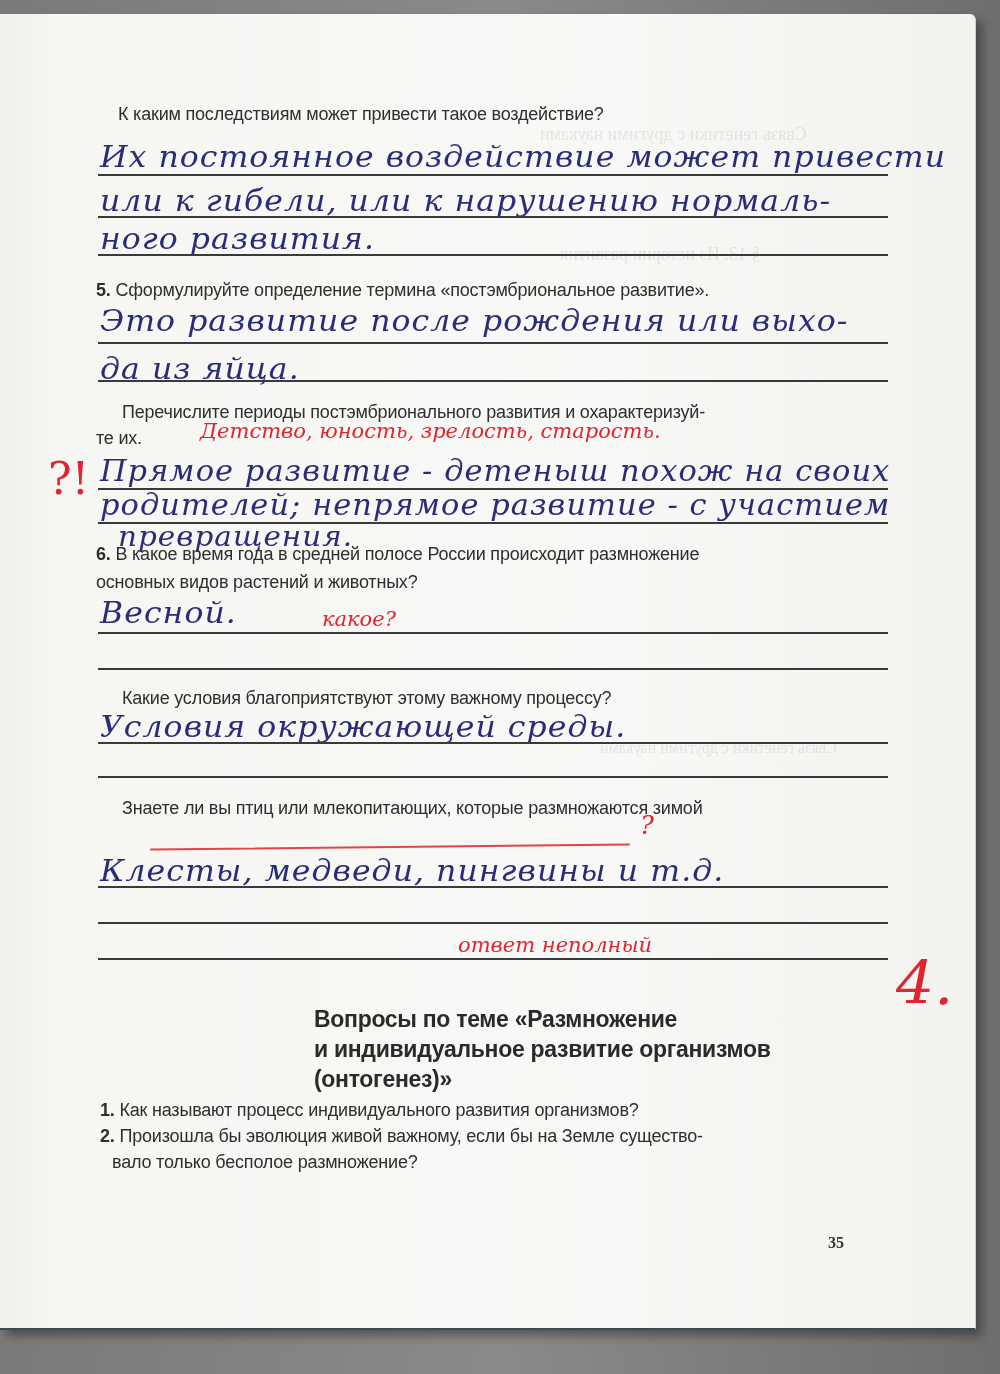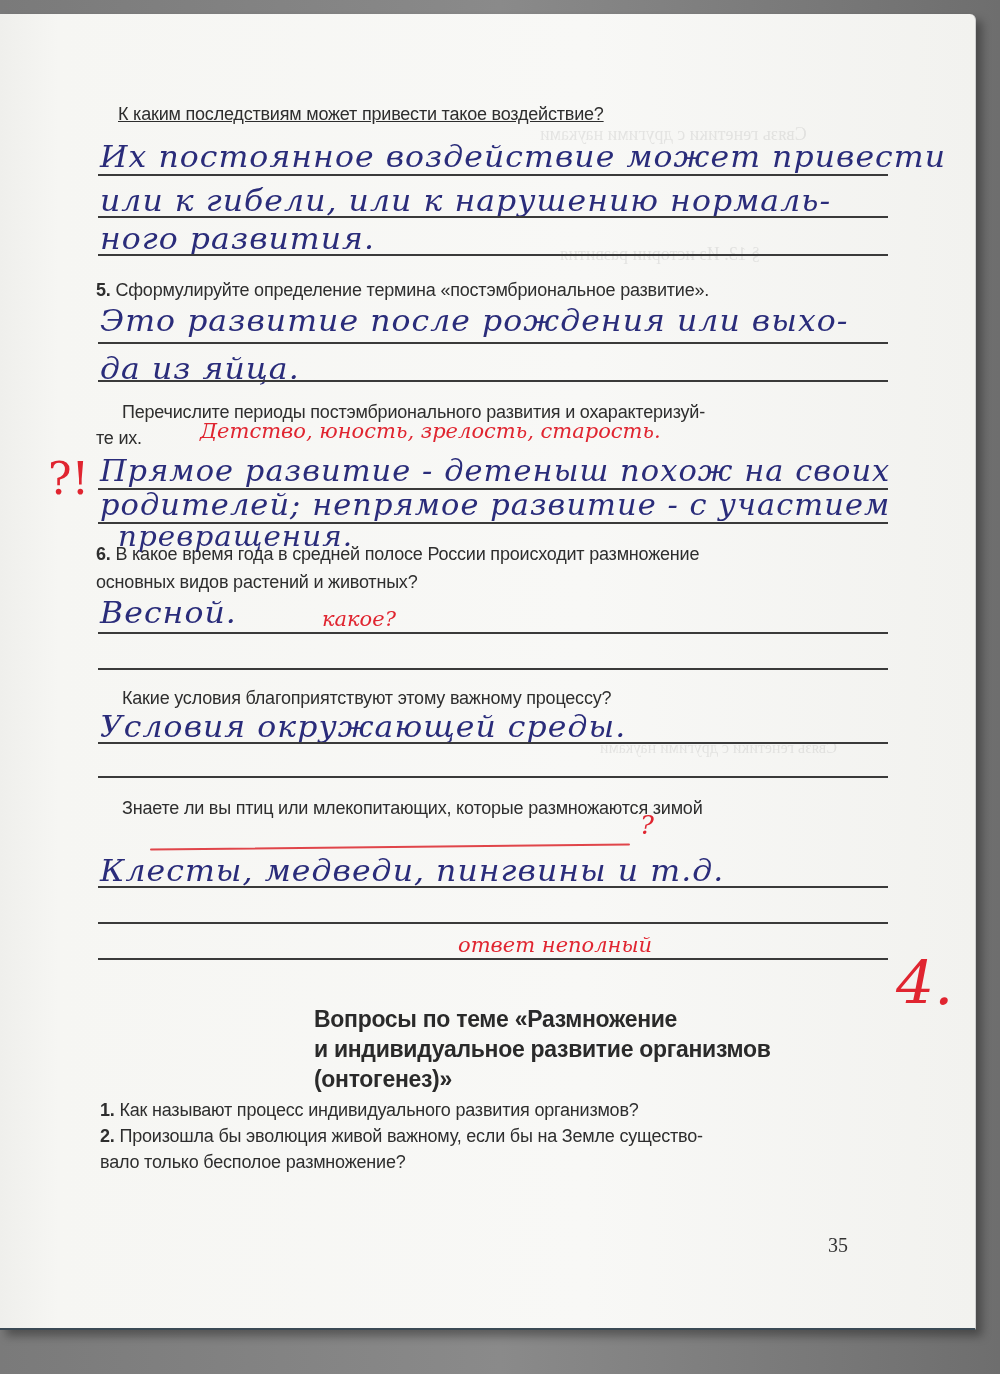--- a/index.html
+++ b/index.html
@@ -34,36 +34,36 @@
   }
   .red {
     position:absolute; font-family:"DejaVu Serif", serif; font-style:italic;
     color:#e02530; font-size:21px; line-height:26px; white-space:nowrap;
   }
   .heading {
     position:absolute; font-family:"Liberation Sans", sans-serif; font-weight:bold;
     color:#2a2a2a; font-size:23px; line-height:30px; letter-spacing:-0.3px; white-space:nowrap;
   }
   .pagenum {
-    position:absolute; font-family:"Liberation Serif", serif; font-size:20px; color:#333;
+    position:absolute; font-family:"Liberation Serif", serif; font-size:16px; color:#333;font-weight:bold;
   }
   .underline-red {
     position:absolute; height:2px; background:#e0454a; border-radius:2px; transform:rotate(-0.6deg);
   }
 </style>
 </head>
 <body>
 
 <div class="page">
 
   <div class="ghost" style="left:540px;top:110px;font-size:18px;">Связь генетики с другими науками</div>
   <div class="ghost" style="left:560px;top:230px;font-size:18px;">§ 13. Из истории развития</div>
   <div class="ghost" style="left:600px;top:725px;font-size:16px;">Связь генетики с другими науками</div>
 
-  <div class="print" style="left:118px;top:88px;text-decoration:underline;">К каким последствиям может привести такое воздействие?</div>
+  <div class="print" style="left:118px;top:88px;">К каким последствиям может привести такое воздействие?</div>
   <div class="hand" style="left:100px;top:126px;">Их постоянное воздействие может привести</div>
   <div class="rule" style="left:98px;top:160px;width:790px;"></div>
   <div class="hand" style="left:100px;top:170px;">или к гибели, или к нарушению нормаль-</div>
   <div class="rule" style="left:98px;top:202px;width:790px;"></div>
   <div class="hand" style="left:100px;top:208px;">ного развития.</div>
   <div class="rule" style="left:98px;top:240px;width:790px;"></div>
 
   <div class="print" style="left:96px;top:264px;">
     <b>5.</b>
     <span>Сформулируйте определение термина «постэмбриональное развитие».</span>
@@ -113,16 +113,16 @@
   <div class="heading" style="left:314px;top:1050px;">(онтогенез)»</div>
 
   <div class="print" style="left:100px;top:1084px;">
     <b>1.</b>
     <span>Как называют процесс индивидуального развития организмов?</span>
   </div>
   <div class="print" style="left:100px;top:1110px;">
     <b>2.</b>
     <span>Произошла бы эволюция живой важному, если бы на Земле существо-</span>
   </div>
-  <div class="print" style="left:100px;top:1136px;">вало только бесполое размножение?</div>
+  <div class="print" style="left:112px;top:1136px;">вало только бесполое размножение?</div>
 
   <div class="pagenum" style="left:828px;top:1220px;">35</div>
 </div>
 
 </body></html>

